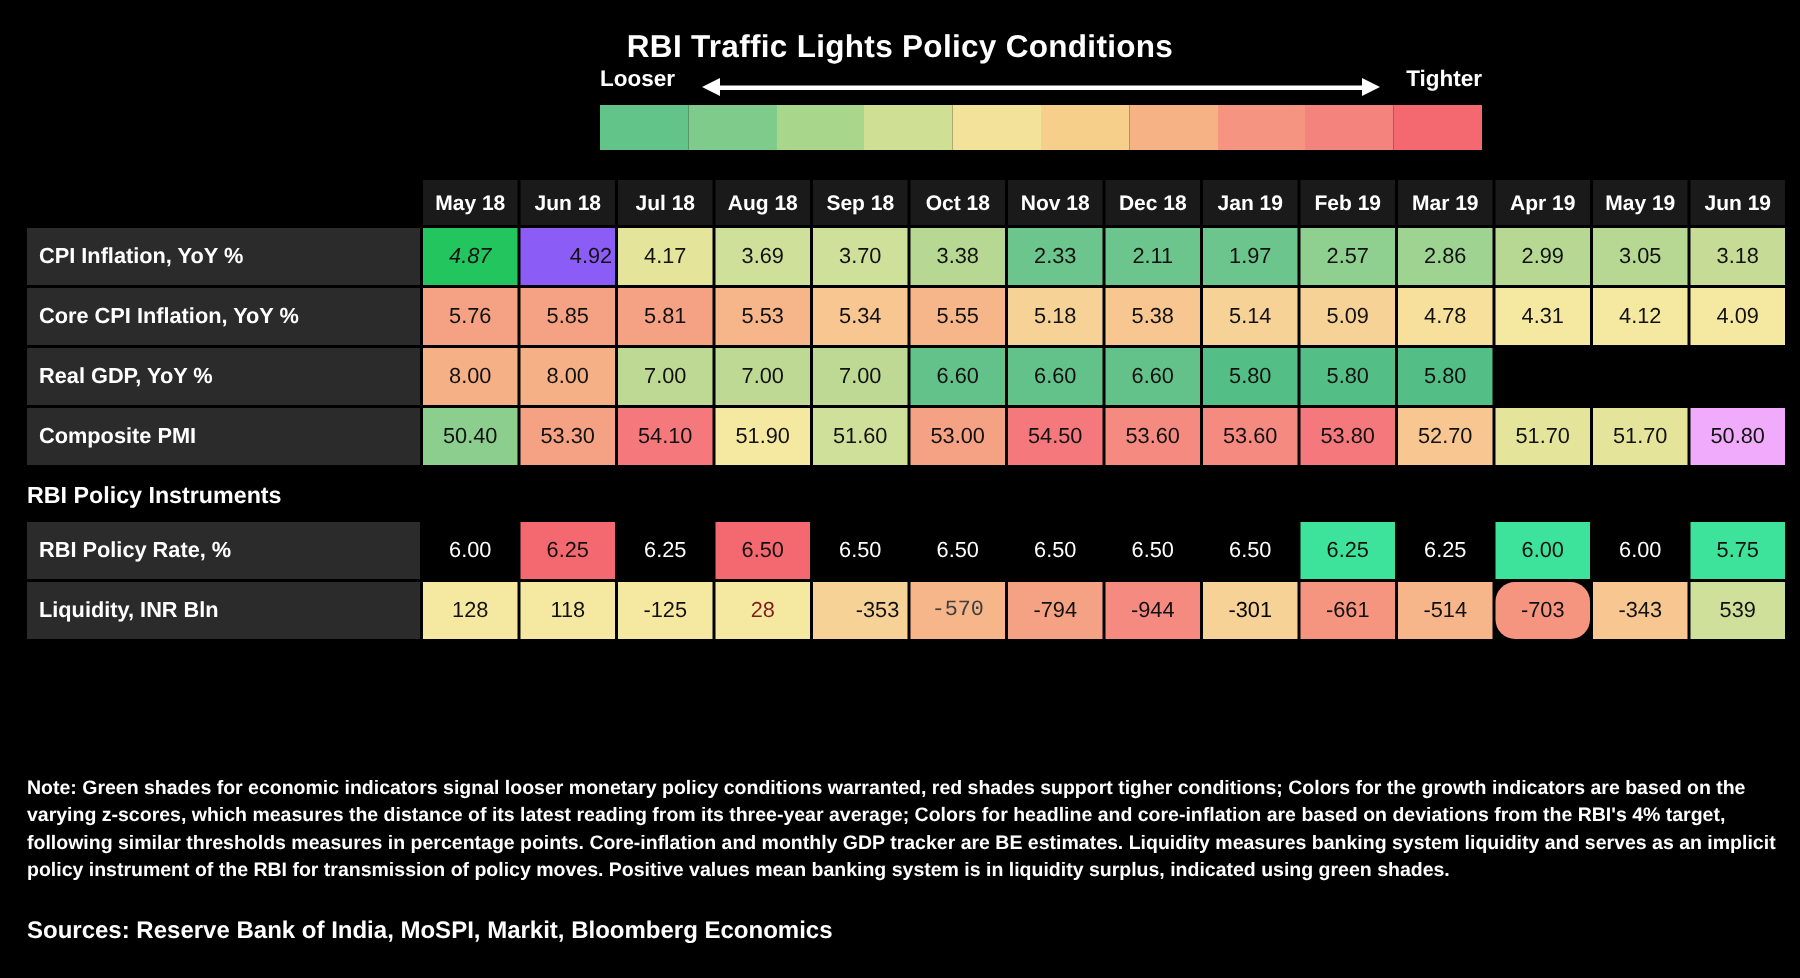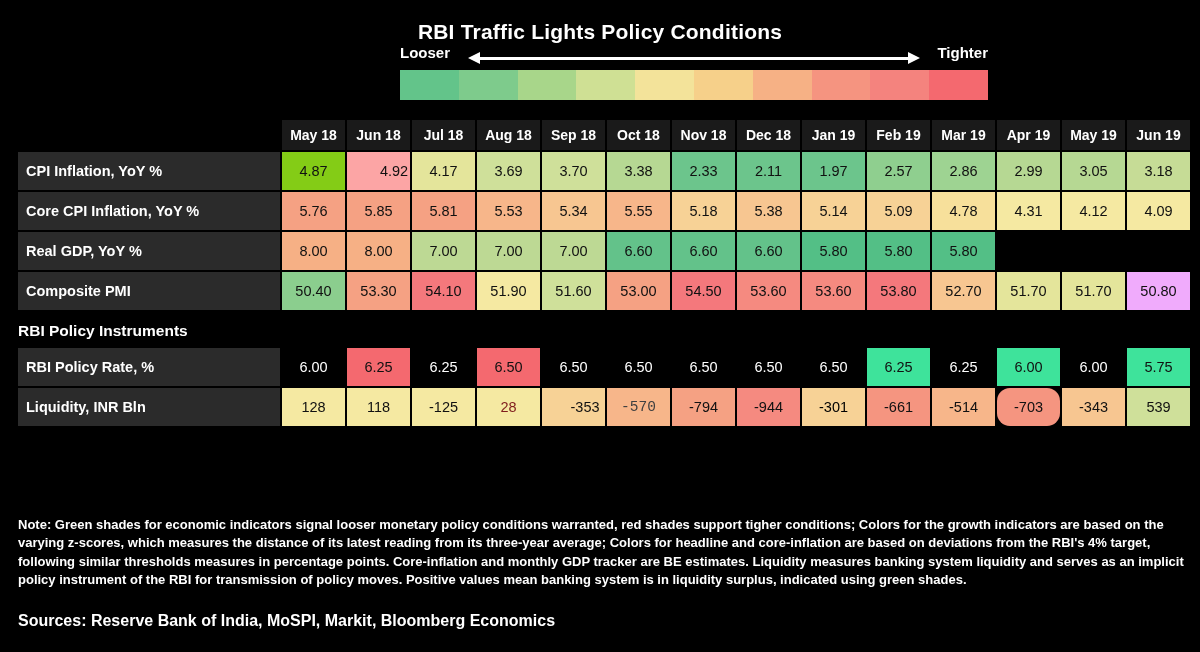--- a/index.html
+++ b/index.html
@@ -208,22 +208,22 @@
             <th class="month">Feb 19</th>
             <th class="month">Mar 19</th>
             <th class="month">Apr 19</th>
             <th class="month">May 19</th>
             <th class="month">Jun 19</th>
           </tr>
       </thead>
       <tbody id="ind-body">
           <tr>
             <td class="rowlabel ">CPI Inflation, YoY %</td>
-            <td class="cell" style="background: #84cc16;">4.87</td>
-            <td class="cell" style="background: #fca5a5; padding-left: 32px;">4.92</td>
+            <td class="cell" style="background: #22c55e; font-style: italic;">4.87</td>
+            <td class="cell" style="background: #8b5cf6; padding-left: 32px;">4.92</td>
             <td class="cell" style="background: rgb(228, 229, 155);">4.17</td>
             <td class="cell" style="background: rgb(207, 224, 154);">3.69</td>
             <td class="cell" style="background: rgb(207, 224, 154);">3.70</td>
             <td class="cell" style="background: rgb(182, 216, 147);">3.38</td>
             <td class="cell" style="background: rgb(108, 197, 140);">2.33</td>
             <td class="cell" style="background: rgb(108, 197, 140);">2.11</td>
             <td class="cell" style="background: rgb(108, 197, 140);">1.97</td>
             <td class="cell" style="background: rgb(143, 207, 143);">2.57</td>
             <td class="cell" style="background: rgb(158, 211, 146);">2.86</td>
             <td class="cell" style="background: rgb(182, 216, 147);">2.99</td>

